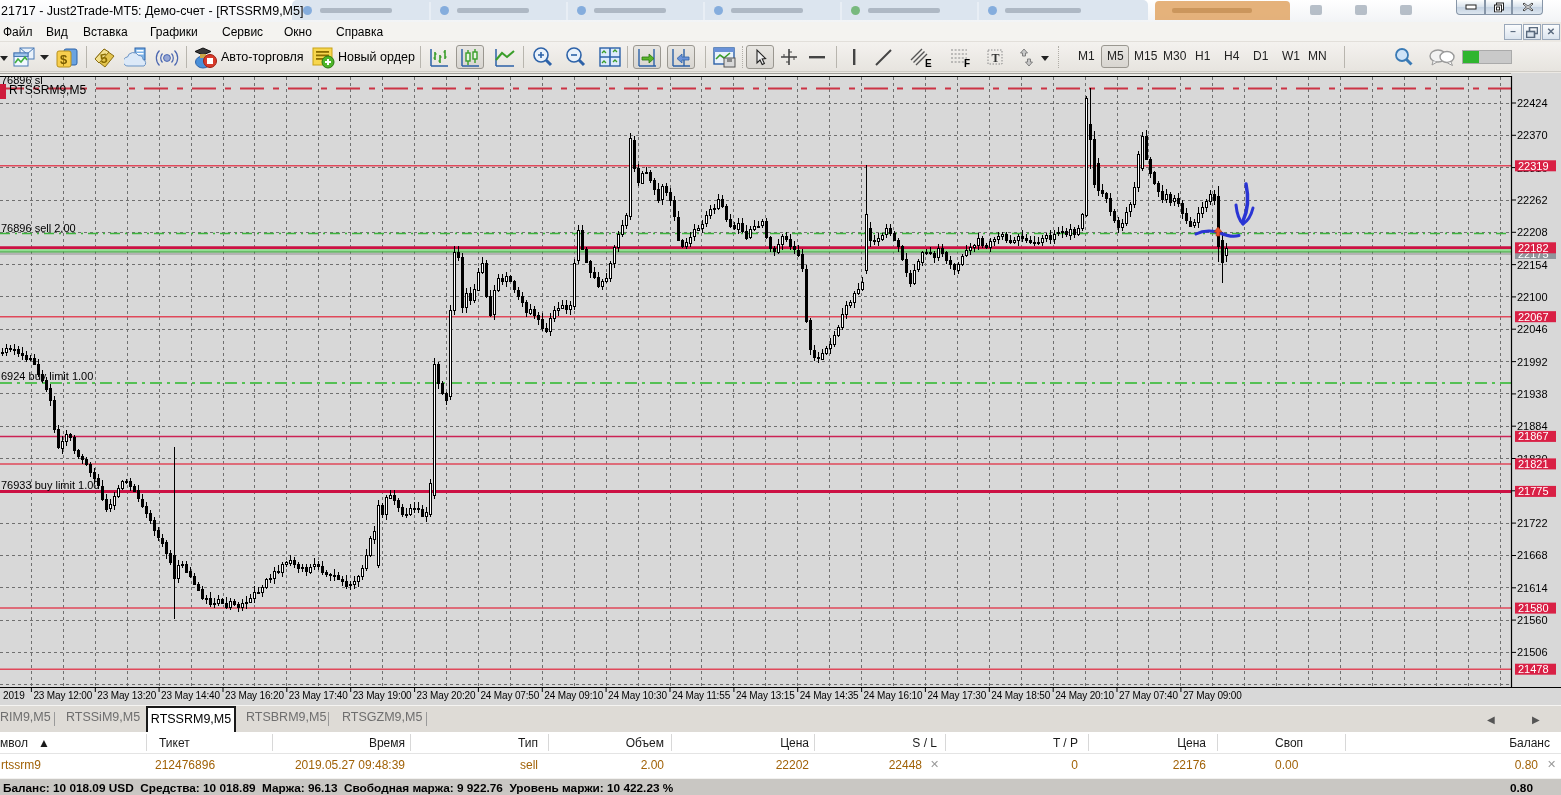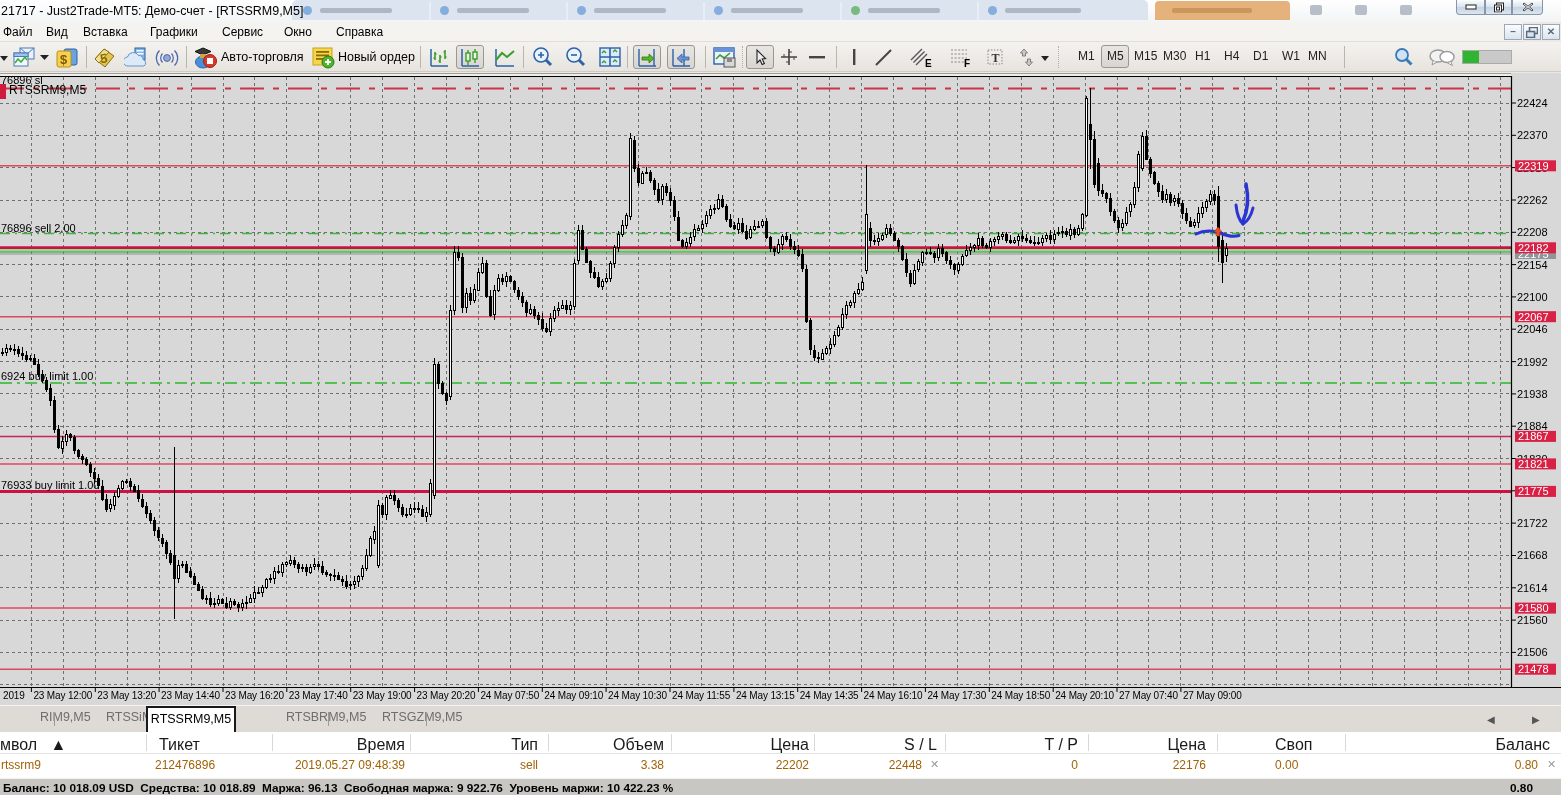--- a/index.html
+++ b/index.html
@@ -30,28 +30,28 @@
 .tbtxt { position:absolute; top:8px; font-size:12.5px; color:#000; }
 .tf { position:absolute; top:7px; font-size:12px; color:#222; }
 .tfsel { position:absolute; top:3px; width:28px; height:23px; border:1px solid #9a9790; border-radius:3px; background:linear-gradient(#e8e6e2,#d8d5d0); }
 .toolsel { position:absolute; top:3px; width:28px; height:24px; border:1px solid #9a9790; border-radius:3px; background:linear-gradient(#e8e6e2,#d8d5d0); }
 
 
 #chartwrap { left:0; top:73px; width:1561px; height:659px; background:#d8d8d8; }
 
 
 #tabs { left:0; top:705px; width:1561px; height:27px; background:#dedbd6; border-top:1px solid #f5f4f2; }
-.tab { position:absolute; top:4px; font-size:12.5px; color:#6e6e6e;padding-left:40px; }
+.tab { position:absolute; top:4px; font-size:12.5px; color:#6e6e6e; }
 .tabsep { position:absolute; top:6px; width:1px; height:14px; background:#9a9a9a; }
 #activetab { position:absolute; left:146px; top:0px; width:90px; height:26px; background:#fff; border:2px solid #1a1a1a; border-bottom:none; text-align:center; font-size:12.5px; color:#000; line-height:23px; }
 .arrbtn { position:absolute; top:8px; font-size:10px; color:#555; }
 
 
 #ttable { left:0; top:732px; width:1561px; height:46px; background:#fff; }
-.th { position:absolute; top:4px; font-size:16px; color:#1a1a1a; }
+.th { position:absolute; top:4px; font-size:12px; color:#1a1a1a; }
 .td { position:absolute; top:26px; font-size:12px; color:#a16207; }
 .colsep { position:absolute; top:2px; width:1px; height:17px; background:#d8d8d8; }
 .rowline { position:absolute; left:0; top:21px; width:1561px; height:1px; background:#e4e4e4; }
 .gx { color:#9a9a9a; font-size:11px; }
 
 
 #status { left:0; top:778px; width:1561px; height:17px; background:#c9c7c3; border-top:1px solid #f2f1ef; }
 #status b { position:absolute; top:2px; font-size:11.8px; color:#000; font-weight:bold; }
 </style></head>
 <body>
@@ -1148,21 +1148,21 @@
   <span class="colsep" style="left:814px;"></span>
   <span class="colsep" style="left:945px;"></span>
   <span class="colsep" style="left:1088px;"></span>
   <span class="colsep" style="left:1217px;"></span>
   <span class="colsep" style="left:1345px;"></span>
   <div class="rowline"></div>
   <span class="td" style="left:1px;">rtssrm9</span>
   <span class="td" style="left:155px;">212476896</span>
   <span class="td" style="left:255px;width:150px;text-align:right;">2019.05.27 09:48:39</span>
   <span class="td" style="left:478px;width:60px;text-align:right;">sell</span>
-  <span class="td" style="left:604px;width:60px;text-align:right;">3.38</span>
+  <span class="td" style="left:604px;width:60px;text-align:right;">2.00</span>
   <span class="td" style="left:749px;width:60px;text-align:right;">22202</span>
   <span class="td" style="left:862px;width:60px;text-align:right;">22448</span>
   <span class="td gx" style="left:930px;">✕</span>
   <span class="td" style="left:1018px;width:60px;text-align:right;">0</span>
   <span class="td" style="left:1146px;width:60px;text-align:right;">22176</span>
   <span class="td" style="left:1275px;width:60px;">0.00</span>
   <span class="td" style="left:1478px;width:60px;text-align:right;">0.80</span>
   <span class="td gx" style="left:1547px;">✕</span>
 </div>
 

